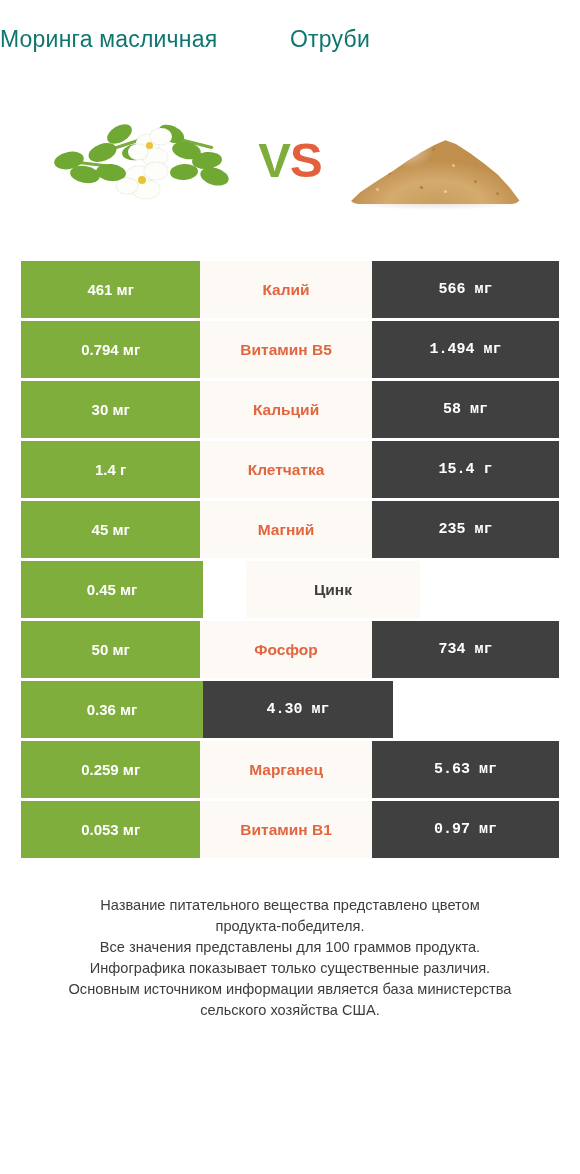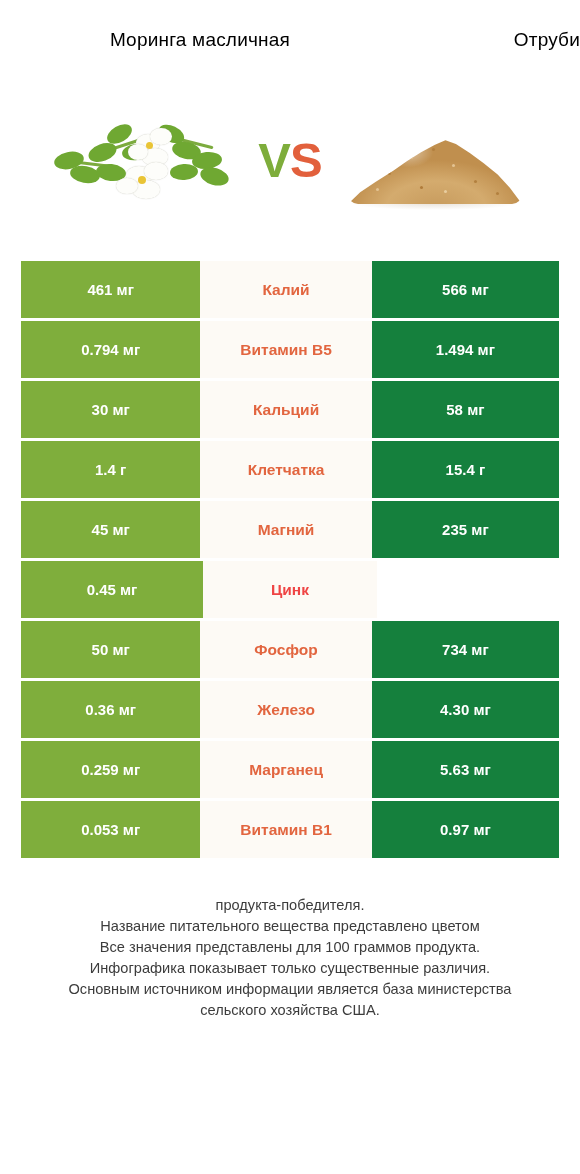--- a/index.html
+++ b/index.html
@@ -20,23 +20,23 @@
     box-sizing: border-box;
   }
 
   
   .titles {
     display: flex;
     padding-top: 26px;
   }
   .title-cell {
     flex: 1 1 50%;
-    text-align: right;
-    color: #000000;
-    font-size: 19px;
+    text-align: left;
+    color: #0f766e;
+    font-size: 23px;
     line-height: 27px;
     font-weight: 400;
     letter-spacing: 0.2px;
   }
 
   
   .hero {
     position: relative;
     height: 150px;
     margin-top: 32px;
@@ -150,22 +150,23 @@
     background: #7fae3c;
     color: #ffffff;
   }
   .cell.mid {
     width: 174px;
     background: #fdfaf5;
     font-size: 15.5px;
   }
   .cell.right {
     width: 190px;
-    background: #15803d;
+    background: #404040;
     color: #ffffff;
+    font-family: Liberation Mono, monospace;
   }
 
   
   .footer {
     margin-top: 37px;
     text-align: center;
     color: #3c3c3c;
     font-size: 14.6px;
     line-height: 21px;
     padding: 0 26px;
@@ -265,51 +266,50 @@
     </div>
 
     <div class="row">
       <div class="cell left">45 мг</div>
       <div class="cell mid" style="color:#e2653f;text-align:right;">Магний</div>
       <div class="cell right">235 мг</div>
     </div>
 
     <div class="row">
       <div class="cell left">0.45 мг</div>
-      <div class="cell mid" style="color:#ef4444;">Цинк</div>
+      <div class="cell mid" style="color:#404040;margin-left:43px;">Цинк</div>
     </div>
 
     <div class="row">
       <div class="cell left">50 мг</div>
       <div class="cell mid" style="color:#e2653f;">Фосфор</div>
       <div class="cell right">734 мг</div>
     </div>
 
     <div class="row">
       <div class="cell left">0.36 мг</div>
-      <div class="cell mid" style="color:#e2653f;">Железо</div>
       <div class="cell right">4.30 мг</div>
     </div>
 
     <div class="row">
       <div class="cell left">0.259 мг</div>
       <div class="cell mid" style="color:#e2653f;">Марганец</div>
       <div class="cell right">5.63 мг</div>
     </div>
 
     <div class="row">
       <div class="cell left">0.053 мг</div>
       <div class="cell mid" style="color:#e2653f;">Витамин B1</div>
       <div class="cell right">0.97 мг</div>
     </div>
 
   </div>
 
   <div class="footer">
+    <div>Название питательного вещества представлено цветом</div>
     <div>продукта-победителя.</div>
-    <div>Название питательного вещества представлено цветом</div>
     <div>Все значения представлены для 100 граммов продукта.</div>
     <div>Инфографика показывает только существенные различия.</div>
     <div>Основным источником информации является база министерства</div>
     <div>сельского хозяйства США.</div>
   </div>
 
 </div>
 
 </body></html>

